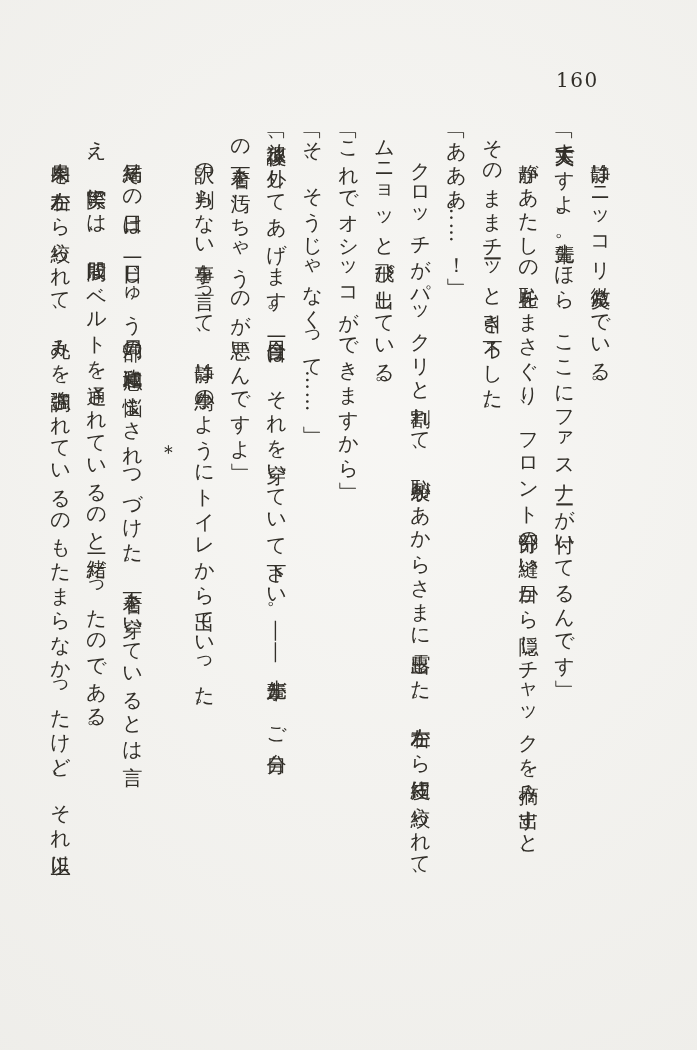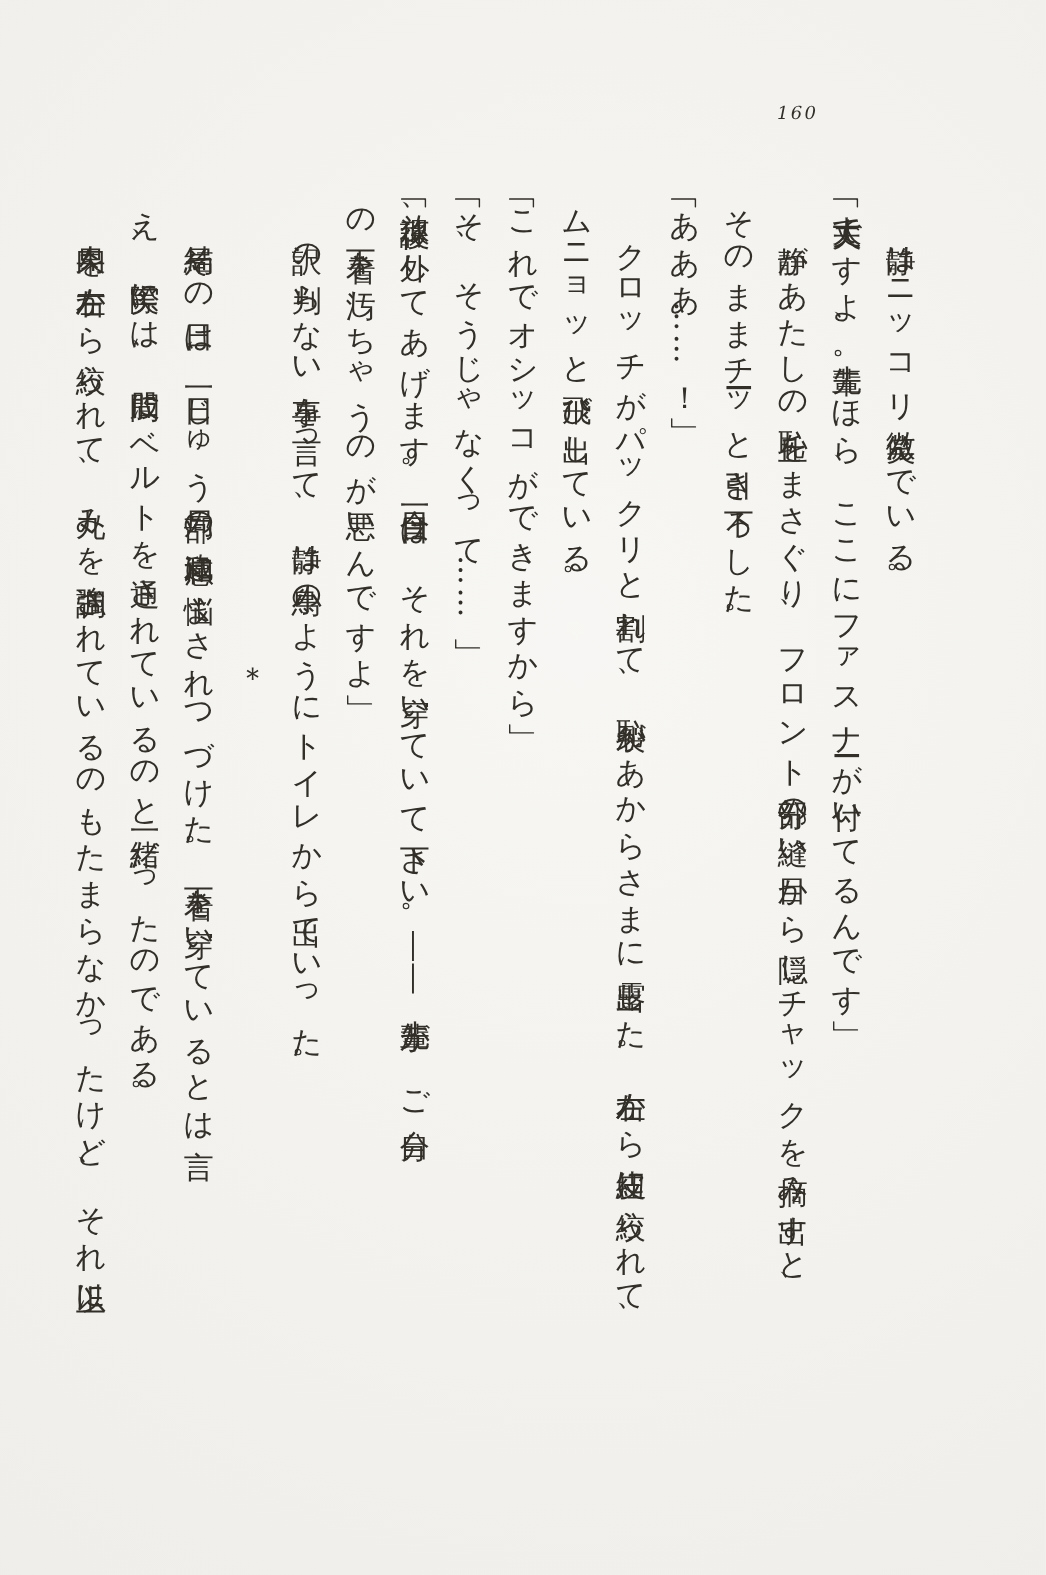--- a/index.html
+++ b/index.html
@@ -17,25 +17,24 @@
   .page {
     position: absolute;
     inset: 0;
     background:
       radial-gradient(ellipse 120% 90% at 55% 40%, rgba(255,255,255,0.35), rgba(0,0,0,0.02) 85%),
       var(--bg, #f3f2ee);
   }
   .page-number {
     position: absolute;
     top: 68px;
-    left: 518px;
-    font-size: 12px;
+    left: 556px;
+    font-size: 20px;
     letter-spacing: 1.5px;
     color: var(--ink, #322f29);
-    font-style: italic;
   }
   .text-area {
     position: absolute;
     top: 126px;
     right: 78px;
     width: 576px;
     height: 892px;
     writing-mode: vertical-rl;
     text-orientation: mixed;
     font-size: 20px;

